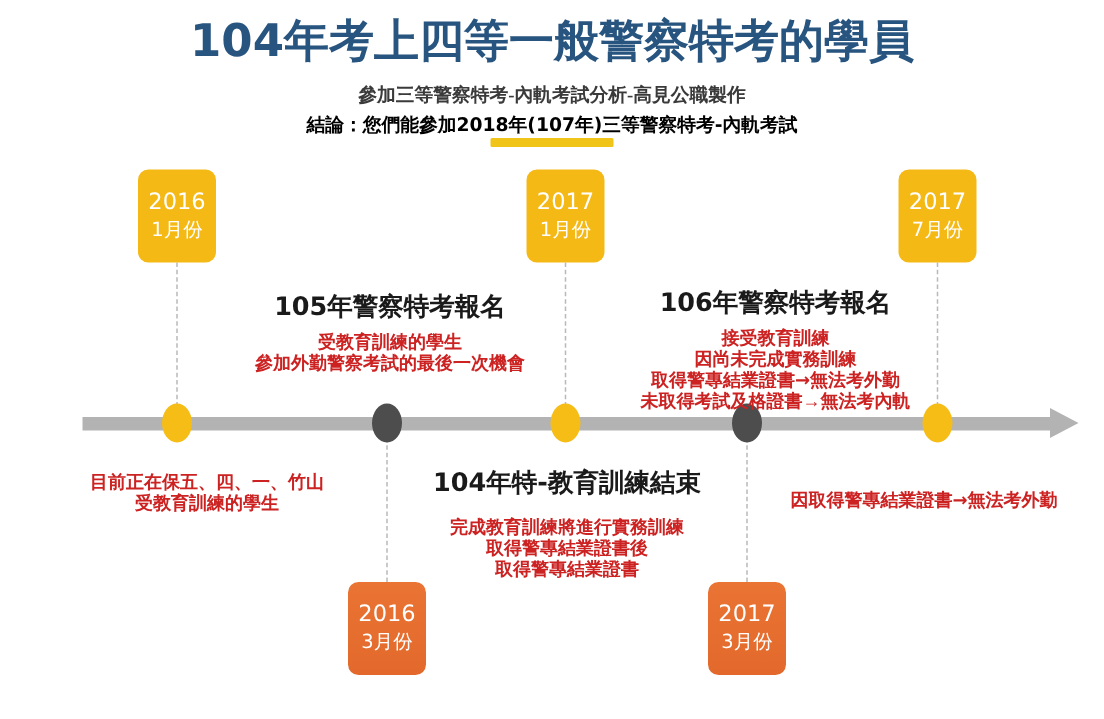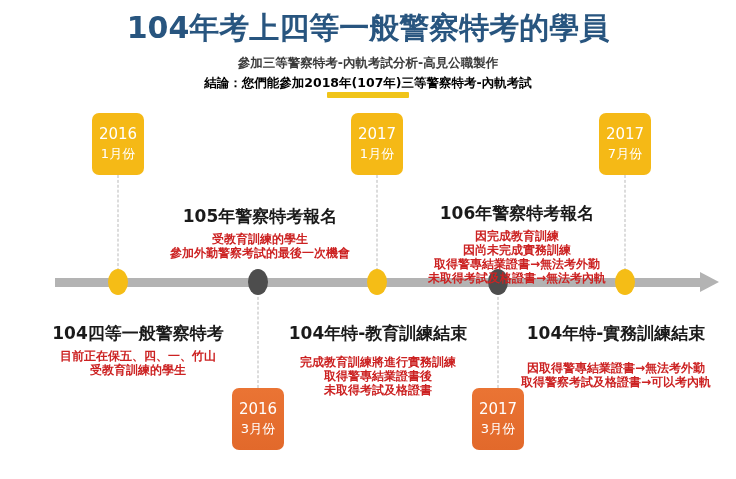--- a/index.html
+++ b/index.html
@@ -35,20 +35,21 @@
   .subtitle1 {
     position: absolute;
     left: 0;
     top: 55px;
     width: 736px;
     text-align: center;
     font-size: 12.5px;
     font-weight: bold;
     color: #3a3a3a;
     line-height: 16px;
+    font-family: Liberation Serif, serif;
   }
   .subtitle2 {
     position: absolute;
     left: 0;
     top: 75px;
     width: 736px;
     text-align: center;
     font-size: 12.5px;
     font-weight: bold;
     color: #000000;
@@ -126,21 +127,20 @@
   .block {
     position: absolute;
     text-align: center;
   }
   .block .head {
     font-size: 17px;
     font-weight: bold;
     color: #1a1a1a;
     line-height: 24px;
     white-space: nowrap;
-    margin-top: 11px;
   }
   .block .detail {
     margin-top: 4px;
     font-size: 12px;
     font-weight: bold;
     color: #cc2222;
     line-height: 14px;
     white-space: nowrap;
   }
 </style>
@@ -192,38 +192,35 @@
   </div>
 
   <div class="block" style="left:140px; top:193px; width:240px;">
     <div class="head">105年警察特考報名</div>
     <div class="detail">受教育訓練的學生</div>
     <div class="detail" style="margin-top:0;">參加外勤警察考試的最後一次機會</div>
   </div>
 
   <div class="block" style="left:398px; top:190px; width:238px;">
     <div class="head">106年警察特考報名</div>
-    <div class="detail">因完成教育訓練</div>
+    <div class="detail">接受教育訓練</div>
     <div class="detail" style="margin-top:0;">因尚未完成實務訓練</div>
     <div class="detail" style="margin-top:0;">取得警專結業證書→無法考外勤</div>
-    <div class="detail" style="margin-top:0;">未取得考試及格證書→無法考內軌</div>
+    <div class="detail" style="margin-top:0;font-family:Liberation Serif, serif;">未取得考試及格證書→無法考內軌</div>
   </div>
 
   <div class="block" style="left:18px; top:310px; width:240px;">
-    <div class="head">104四等一般警察特考</div>
     <div class="detail">目前正在保五、四、一、竹山</div>
     <div class="detail" style="margin-top:0;">受教育訓練的學生</div>
   </div>
 
   <div class="block" style="left:266px; top:310px; width:224px;">
     <div class="head">104年特-教育訓練結束</div>
     <div class="detail" style="margin-top:10px;">完成教育訓練將進行實務訓練</div>
     <div class="detail" style="margin-top:0;">取得警專結業證書後</div>
-    <div class="detail" style="margin-top:0;">未取得考試及格證書</div>
+    <div class="detail" style="margin-top:0;">取得警專結業證書</div>
   </div>
 
   <div class="block" style="left:502px; top:310px; width:228px;">
-    <div class="head">104年特-實務訓練結束</div>
     <div class="detail" style="margin-top:16px;">因取得警專結業證書→無法考外勤</div>
-    <div class="detail" style="margin-top:0;">取得警察考試及格證書→可以考內軌</div>
   </div>
 
 </div>
 
 </body></html>

